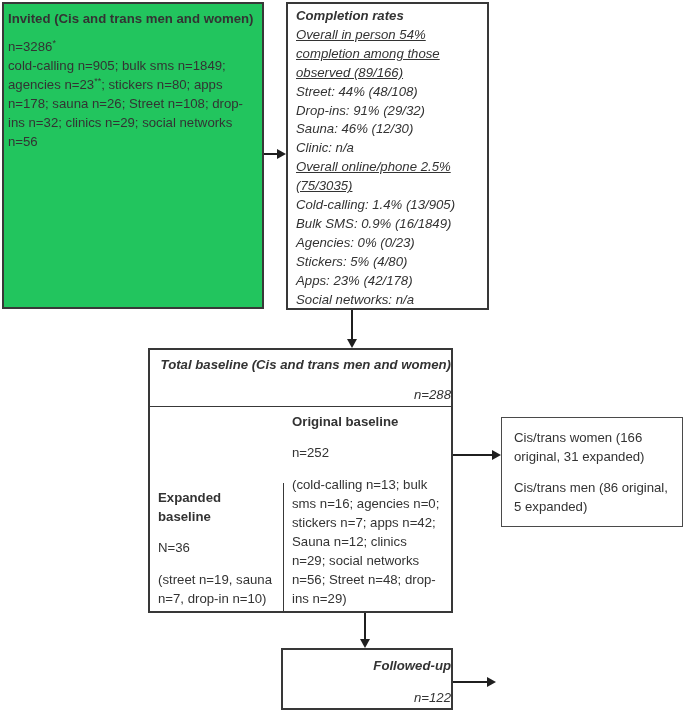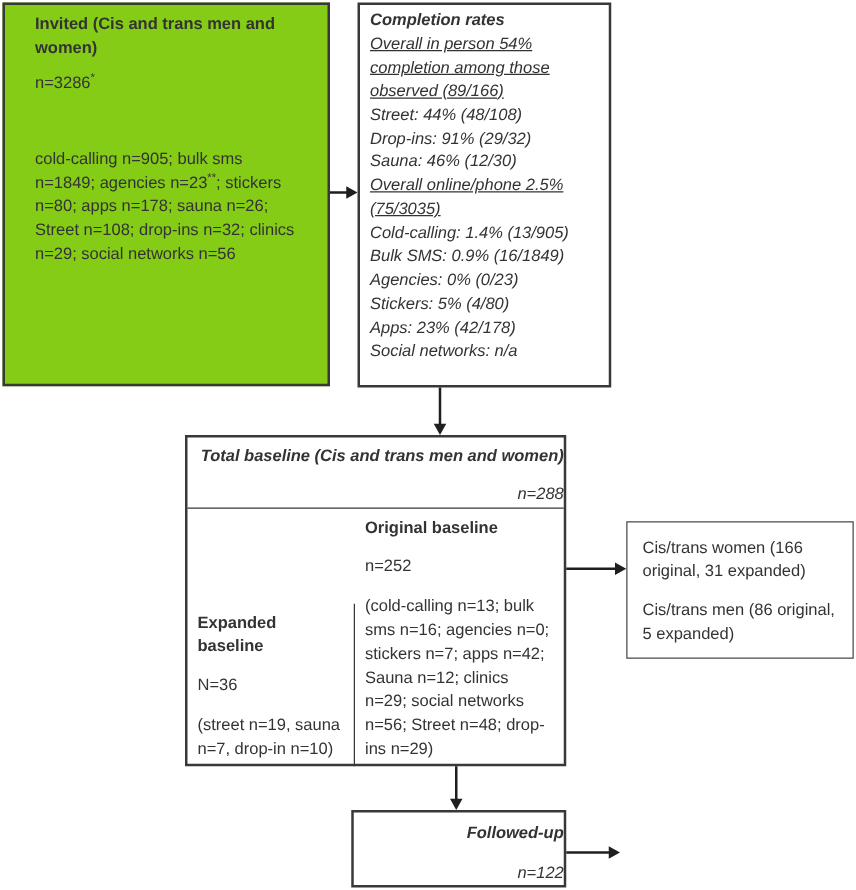--- a/index.html
+++ b/index.html
@@ -20,23 +20,23 @@
     position:absolute;
     border:2px solid #383838;
     background:#ffffff;
   }
   .bold { font-weight:bold; }
   .u { text-decoration:underline; }
   .center { text-align:right;font-style:italic; }
   .nowrap { white-space:nowrap; }
 
   
-  .invited { left:2px; top:2px; width:262px; height:307px; background:#84cc16; padding:5px 24px; }
+  .invited { left:2px; top:2px; width:262px; height:307px; background:#22c55e; padding:5px 4px; }
   .invited .n-line { margin-top:9px; }
-  .invited .breakdown { margin-top:42px; }
+  .invited .breakdown { }
   sup { font-size:9px; vertical-align:super; line-height:0; }
 
   
   .completion { left:286px; top:2px; width:203px; height:308px; padding:3px 8px; line-height:18.9px;font-style:italic; }
 
   
   .total { left:148px; top:348px; width:305px; height:265px; padding:0; }
   .total-header { height:57px; border-bottom:1.5px solid #383838; padding-top:5px; }
   .total-header .n-row { margin-top:11px;padding-left:11px; }
   .total-cols { display:flex; height:206px;align-items:flex-end; }
@@ -84,20 +84,21 @@
     <i class="line" style="width:15px;"></i>
     <i class="head" style="left:13px;"></i>
   </div>
 
   <div class="box completion">
     <div class="bold">Completion rates</div>
     <div class="u">Overall in person 54% completion among those observed (89/166)</div>
     <div>Street: 44% (48/108)</div>
     <div>Drop-ins: 91% (29/32)</div>
     <div>Sauna: 46% (12/30)</div>
+    <div>Clinic: n/a</div>
     <div class="u">Overall online/phone 2.5% (75/3035)</div>
     <div>Cold-calling: 1.4% (13/905)</div>
     <div>Bulk SMS: 0.9% (16/1849)</div>
     <div>Agencies: 0% (0/23)</div>
     <div>Stickers: 5% (4/80)</div>
     <div>Apps: 23% (42/178)</div>
     <div>Social networks: n/a</div>
   </div>
 
   <div class="arrow-v" style="left:352px; top:310px;">

